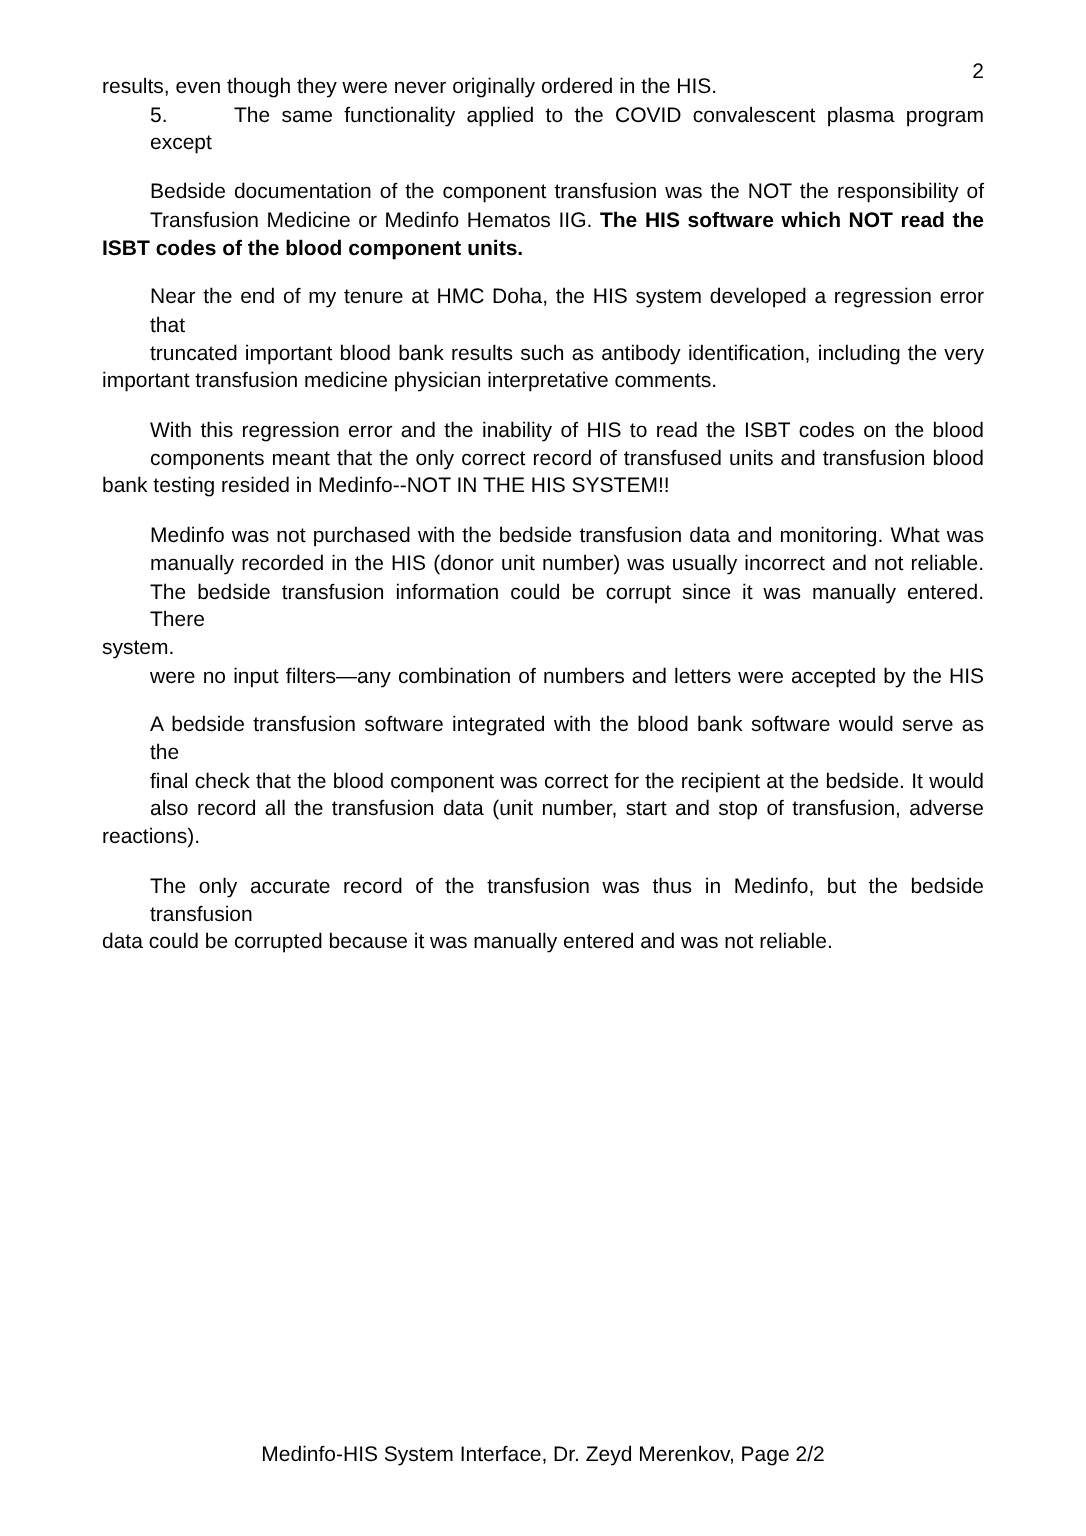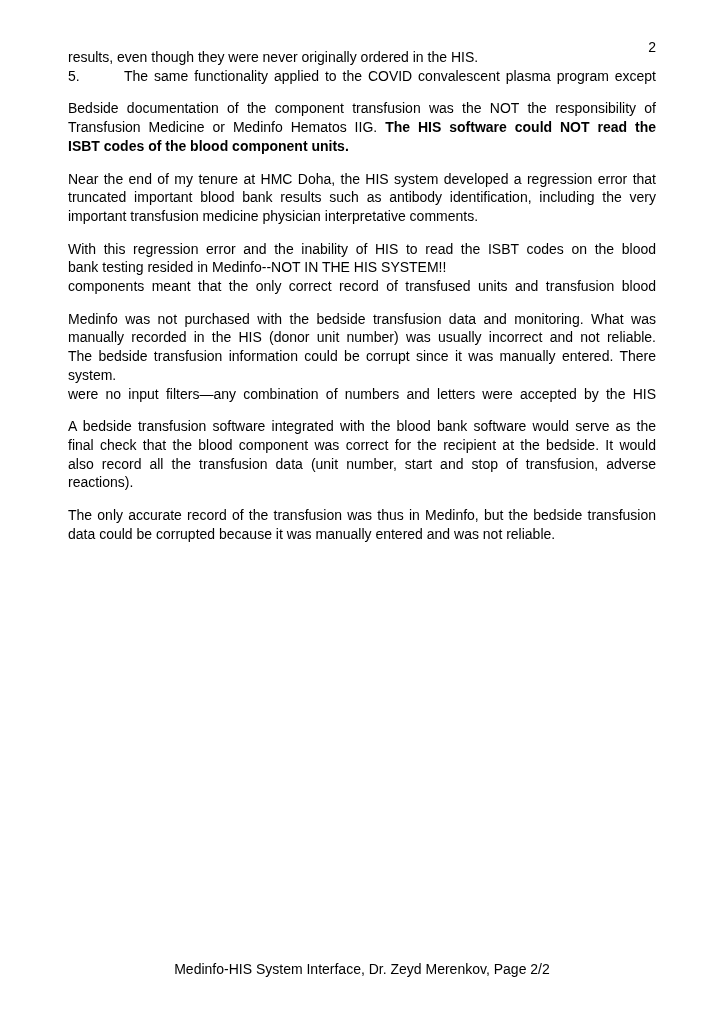--- a/index.html
+++ b/index.html
@@ -31,20 +31,21 @@
     top: 48px;
     width: 588px;
   }
   .block { margin: 0; }
   .block.gap { margin-top: 14px; }
   .ln { min-height: 18.7px; }
   .ln.j {
     text-align: justify;
     text-align-last: justify;
     text-justify: inter-word;
+    margin-left: 32px;
   }
   .run.b { font-weight: bold; }
   .run.tab {
     display: inline-block;
   }
   .footer {
     position: absolute;
     left: 0;
     top: 960px;
     width: 724px;
@@ -59,32 +60,32 @@
 
   <div class="content">
       <div class="block">
         <div class="ln"><span class="run">results, even though they were never originally ordered in the HIS.</span></div>
       </div>
       <div class="block">
         <div class="ln j"><span class="run tab" style="width: 56px;">5.</span><span class="run">The same functionality applied to the COVID convalescent plasma program except</span></div>
       </div>
       <div class="block gap">
         <div class="ln j"><span class="run">Bedside documentation of the component transfusion was the NOT the responsibility of</span></div>
-        <div class="ln j"><span class="run">Transfusion Medicine or Medinfo Hematos IIG.  </span><span class="run b">The HIS software could NOT read the</span></div>
+        <div class="ln j"><span class="run">Transfusion Medicine or Medinfo Hematos IIG.  </span><span class="run b">The HIS software which NOT read the</span></div>
         <div class="ln"><span class="run b">ISBT codes of the blood component units.</span></div>
       </div>
       <div class="block gap">
         <div class="ln j"><span class="run">Near the end of my tenure at HMC Doha, the HIS system developed a regression error that</span></div>
         <div class="ln j"><span class="run">truncated important blood bank results such as antibody identification, including the very</span></div>
         <div class="ln"><span class="run">important transfusion medicine physician interpretative comments.</span></div>
       </div>
       <div class="block gap">
         <div class="ln j"><span class="run">With this regression error and the inability of HIS to read the ISBT codes on the blood</span></div>
+        <div class="ln j"><span class="run">components meant that the only correct record of transfused units and transfusion blood</span></div>
         <div class="ln"><span class="run">bank testing resided in Medinfo--NOT IN THE HIS SYSTEM!!</span></div>
-        <div class="ln j"><span class="run">components meant that the only correct record of transfused units and transfusion blood</span></div>
       </div>
       <div class="block gap">
         <div class="ln j"><span class="run">Medinfo was not purchased with the bedside transfusion data and monitoring.  What was</span></div>
         <div class="ln j"><span class="run">manually recorded in the HIS (donor unit number) was usually incorrect and not reliable.</span></div>
         <div class="ln j"><span class="run">The bedside transfusion information could be corrupt since it was manually entered.  There</span></div>
         <div class="ln"><span class="run">system.</span></div>
         <div class="ln j"><span class="run">were no input filters—any combination of numbers and letters were accepted by the HIS</span></div>
       </div>
       <div class="block gap">
         <div class="ln j"><span class="run">A bedside transfusion software integrated with the blood bank software would serve as the</span></div>

